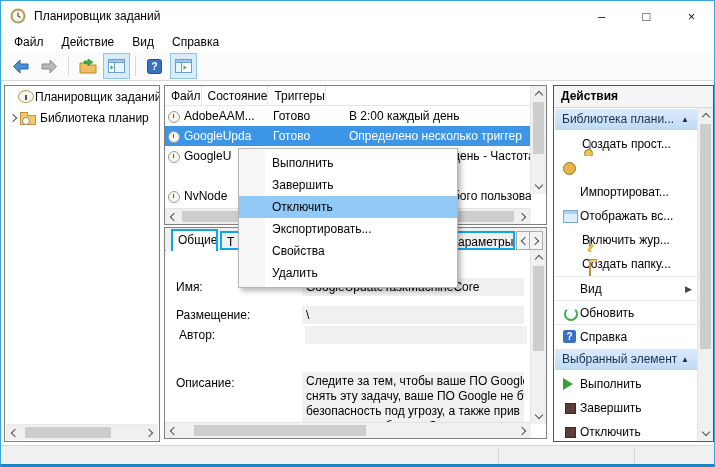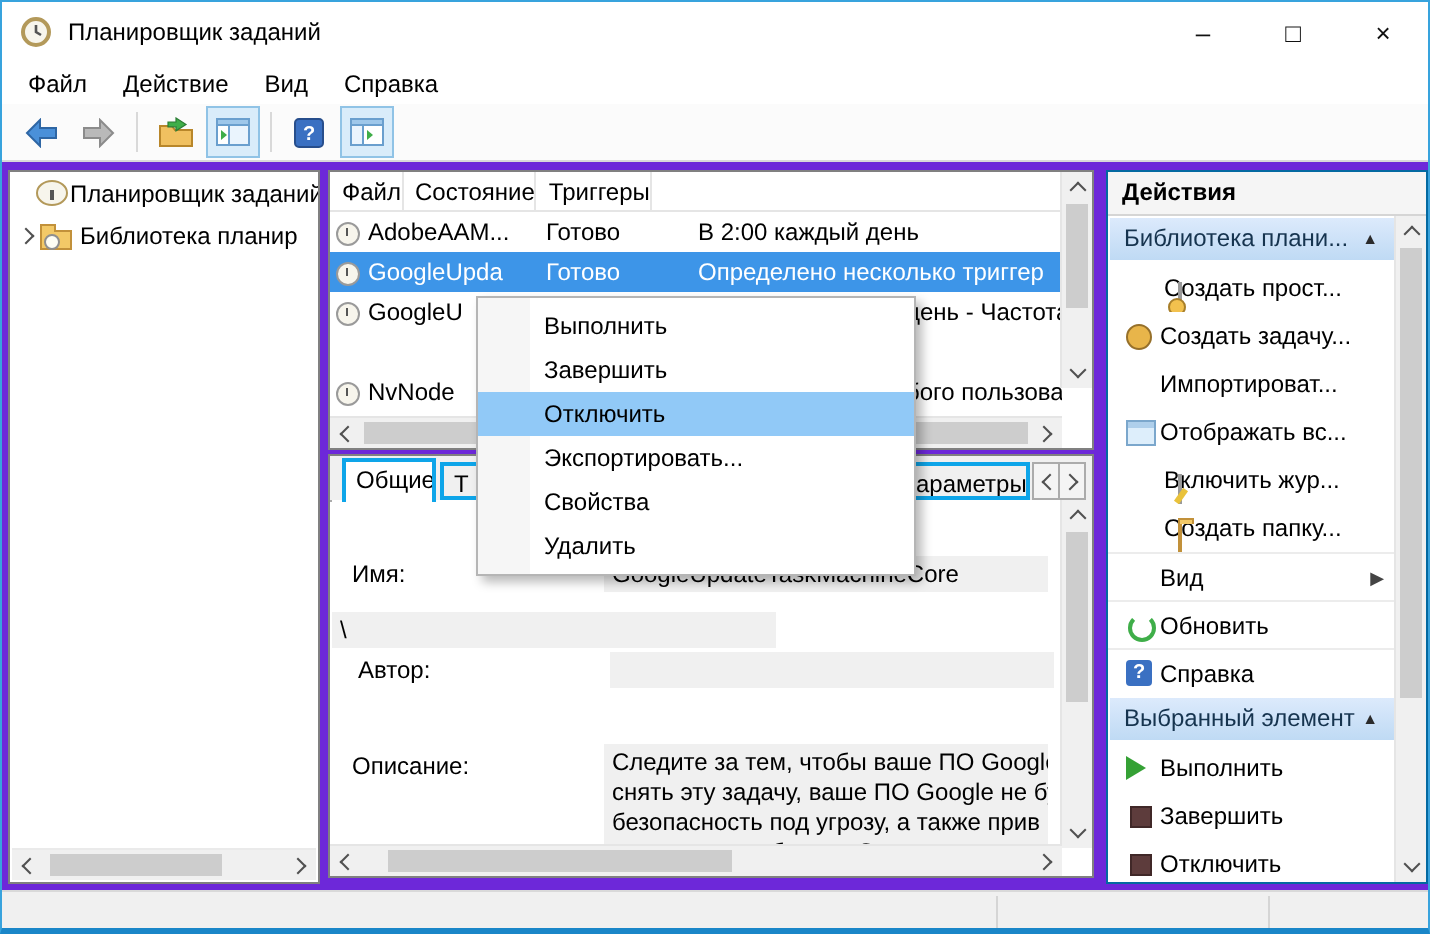--- a/index.html
+++ b/index.html
@@ -1,17 +1,17 @@
 <!DOCTYPE html>
 <html><head>
 <meta charset="utf-8">
 <style>
   html,body{margin:0;padding:0;background:#cfd8dc;}
   .window{position:relative;width:715px;height:467px;box-sizing:border-box;
-    border:1px solid #38a3dd;border-bottom:3px solid #1a86c8;background:#6d28d9;
+    border:1px solid #38a3dd;border-bottom:3px solid #1a86c8;background:#ffffff;
     font-family:"Liberation Sans",sans-serif;font-size:12px;color:#000;overflow:hidden;}
   
   .titlebar{position:absolute;left:0;top:0;right:0;height:30px;background:#fff;display:flex;align-items:center;}
   .titlebar .appicon{margin:0 8px 0 9px;width:16px;height:16px;}
   .title-text{flex:1;font-size:12px;}
   .winctrls{display:flex;height:100%;}
   .wbtn{width:45px;height:100%;display:flex;align-items:center;justify-content:center;font-size:13px;color:#111;}
   
   .menubar{position:absolute;left:0;top:30px;right:0;height:21px;background:#fff;display:flex;align-items:center;padding-left:4px;}
   .menubar .mitem{padding:2px 9px;}
@@ -311,20 +311,21 @@
       <span class="spinbtn">
           <span class="chev right"></span>
         </span>
     </div>
     <div class="dcontent">
       <div class="frow" style="top:28px;">
         <span class="flabel">Имя:</span>
         <span class="fvalue">GoogleUpdateTaskMachineCore</span>
       </div>
       <div class="frow" style="top:56px;">
+        <span class="flabel">Размещение:</span>
         <span class="fvalue">\</span>
       </div>
       <div class="frow" style="top:76px;justify-content:center;">
         <span class="flabel">Автор:</span>
         <span class="fvalue"></span>
       </div>
       <div class="frow" style="top:124px;">
         <span class="flabel">Описание:</span>
       </div>
       <div class="descbox">
@@ -371,21 +372,20 @@
 
         <div class="arow type-item">
           <span class="aicon ic-newsimple"></span>
           <span>Создать прост...</span>
           <span class="caret"></span>
           <span class="subarrow"></span>
         </div>
 
         <div class="arow type-item">
           <span class="aicon ic-newtask"></span>
-          <span>Создать задачу...</span>
           <span class="caret"></span>
           <span class="subarrow"></span>
         </div>
 
         <div class="arow type-item">
           
           <span>Импортироват...</span>
           <span class="caret"></span>
           <span class="subarrow"></span>
         </div>

